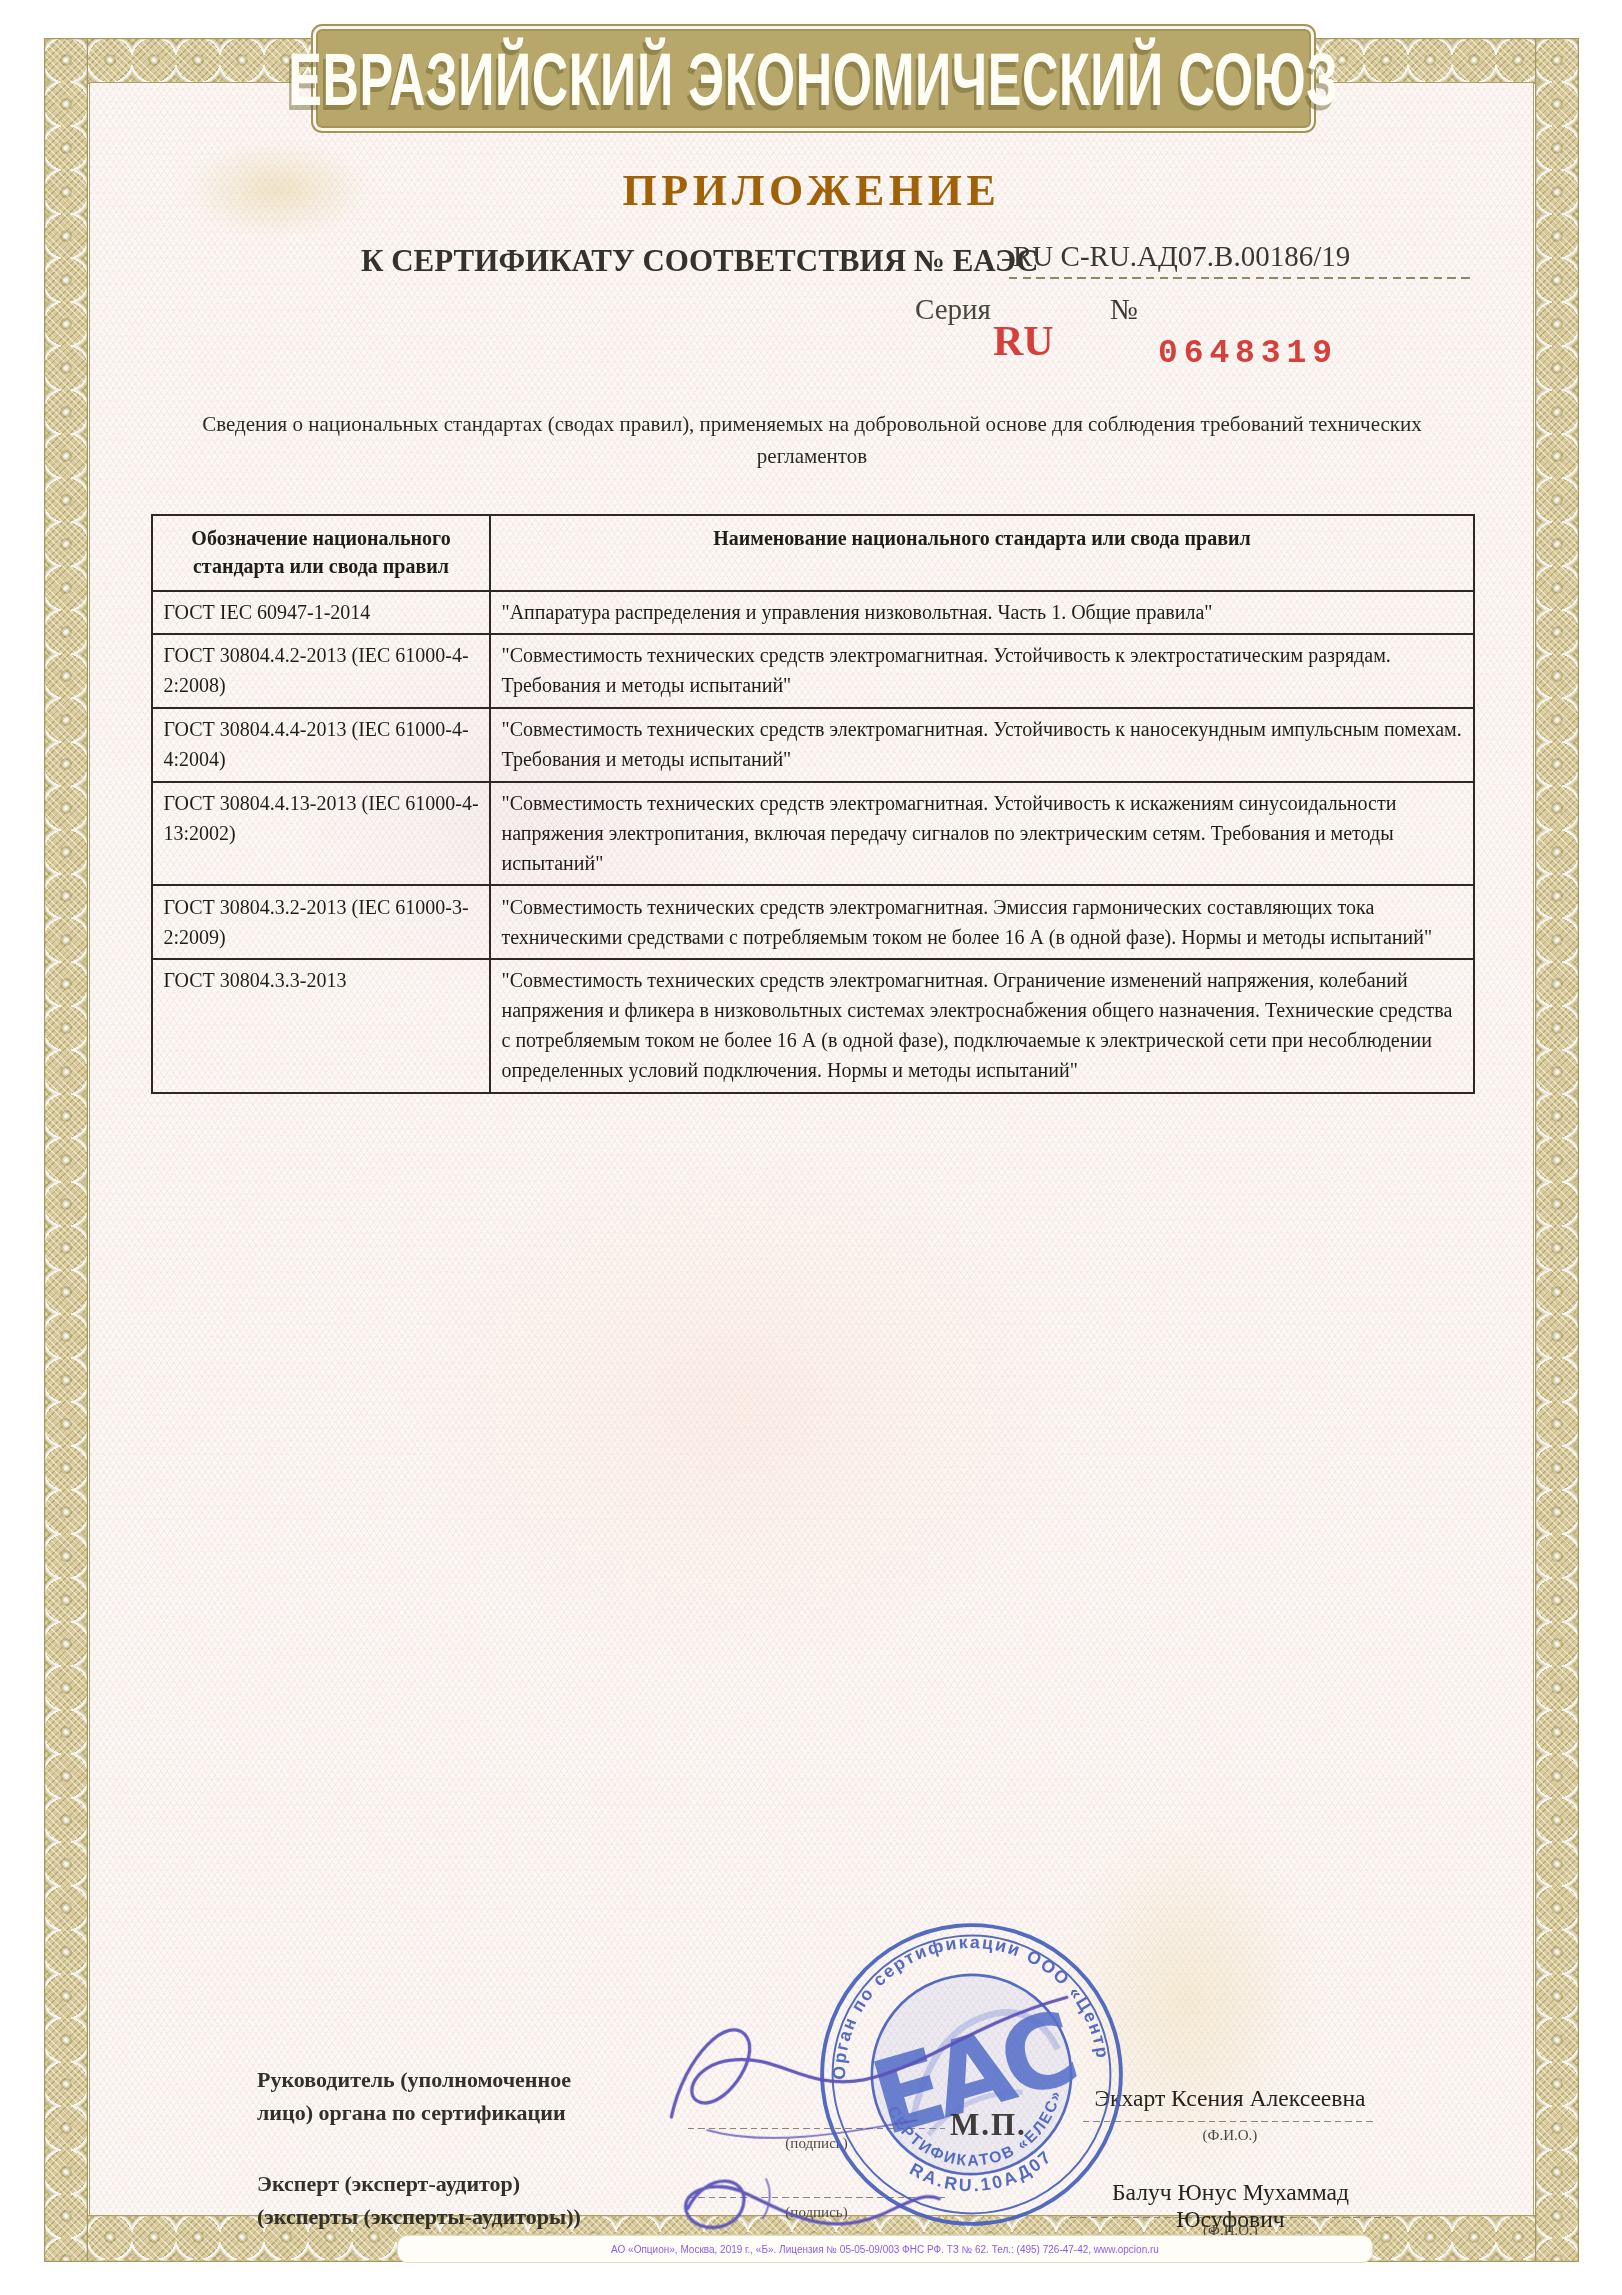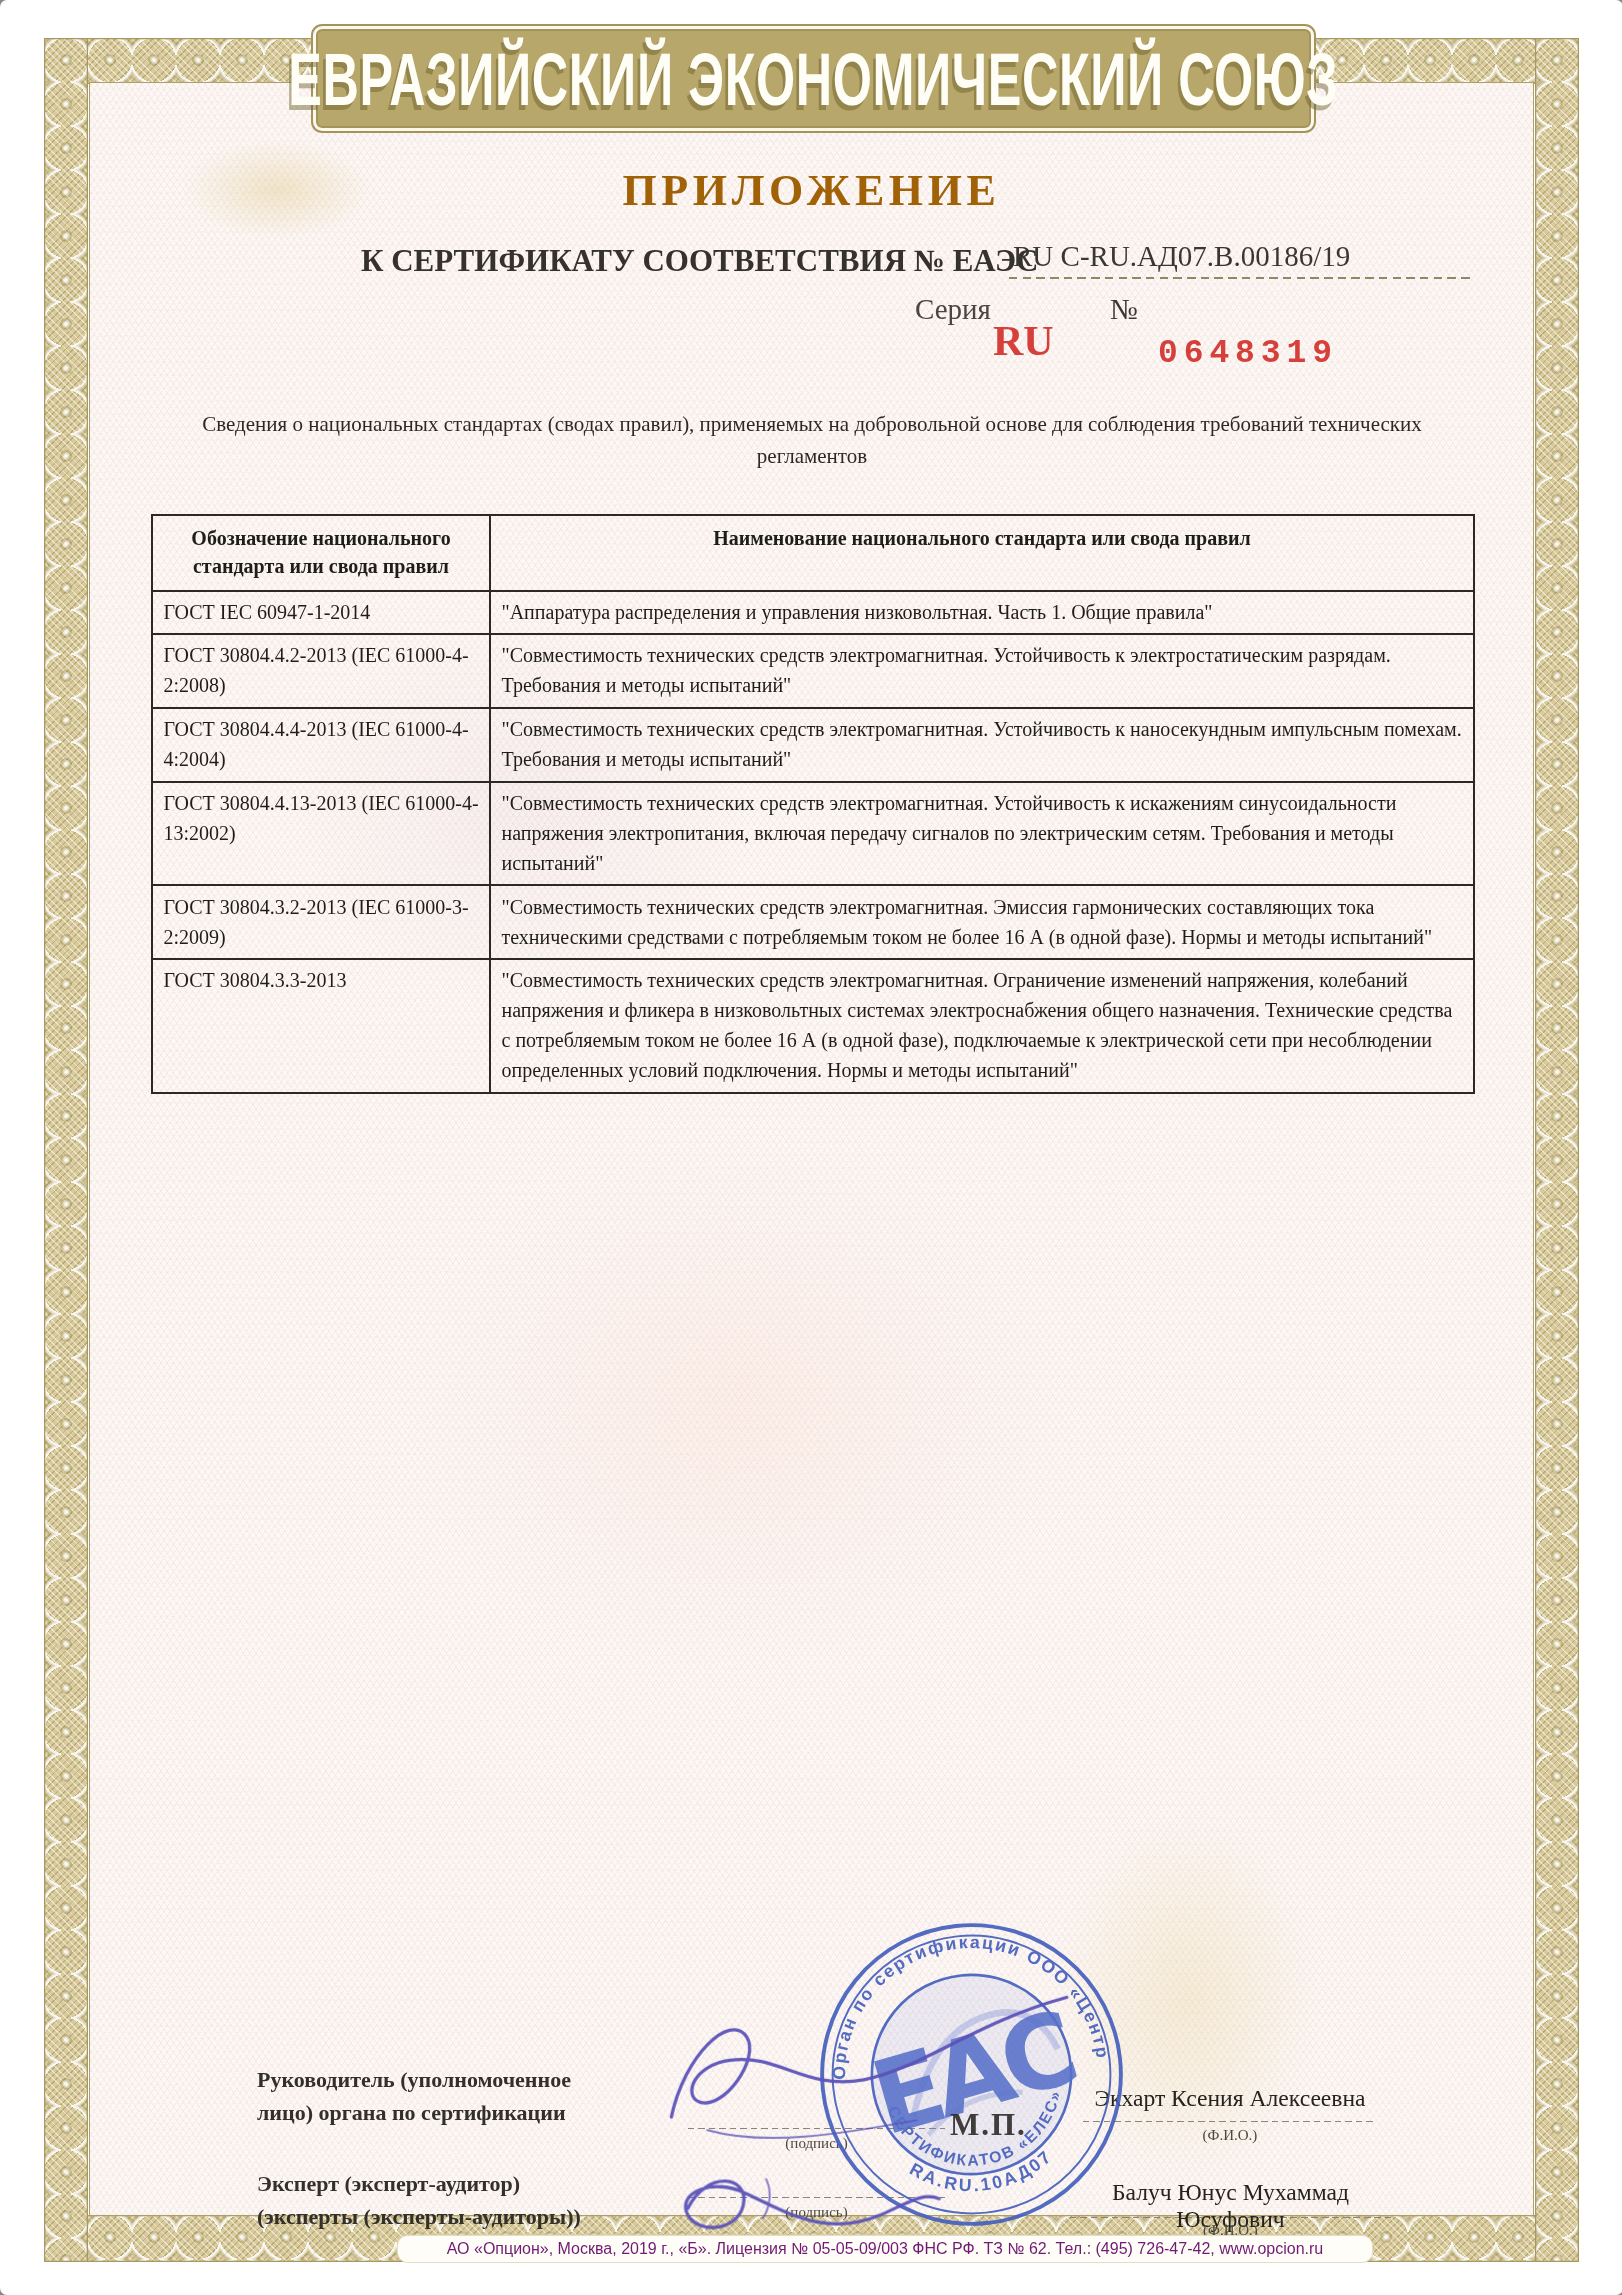--- a/index.html
+++ b/index.html
@@ -1,18 +1,18 @@
 <!DOCTYPE html>
 <html style="font-size:10.5px"><head>
 <meta charset="utf-8">
 <style>
   html,body{margin:0;padding:0;background:#888;}
   .page{
     position:relative;width:1623px;height:2295px;background:#fff;
-    font-family:"Liberation Serif",serif;color:#2e2b26;overflow:hidden;border-radius:7px;
+    font-family:"Liberation Serif",serif;color:#2e2b26;overflow:hidden;
   }
   
   .band{
     position:absolute;background-color:#d8ca9b;
     background-image:
       repeating-radial-gradient(circle at 50% 50%, rgba(255,255,255,.85) 0 1.3px, rgba(158,142,78,.38) 4.6px 5.9px, rgba(221,208,168,.25) 5.9px 10.5px, transparent 10.5px 22px),
       repeating-linear-gradient(45deg, rgba(255,255,255,.5) 0 1.3px, transparent 1.3px 5.2px),
       repeating-linear-gradient(-45deg, rgba(140,124,64,.42) 0 1.3px, transparent 1.3px 5.2px);
     background-size:44px 44px,auto,auto;
     box-shadow:inset 0 0 0 1.3px #a79760;
@@ -101,21 +101,21 @@
   .name.n2{left:1057px;width:347px;top:2179px;}
   .mp{position:absolute;left:950px;top:2107px;font-size:31px;font-weight:bold;color:rgba(40,38,34,.88);z-index:7;letter-spacing:2px;}
   
   .stamp{position:absolute;left:811px;top:1914px;width:321px;height:321px;z-index:5;opacity:.92;transform:rotate(-6deg);}
   .handwriting{position:absolute;left:609px;top:1983px;width:471px;height:281px;z-index:6;}
   
   .footer-bar{
     position:absolute;left:397px;top:2235px;width:974px;height:26px;z-index:8;
     background:#fffdf7;border-radius:10.5px;border:0.7px solid #e4dcc4;
     display:flex;align-items:center;justify-content:center;
-    font-family:"Liberation Sans",sans-serif;font-size:16px;color:#701a75;white-space:nowrap;
+    font-family:"Liberation Sans",sans-serif;font-size:10px;color:#8b5cf6;white-space:nowrap;
   }
 </style>
 </head>
 <body>
 
 <div class="page">
 
   <div class="band top"></div>
   <div class="band bottom"></div>
   <div class="band left"></div>

